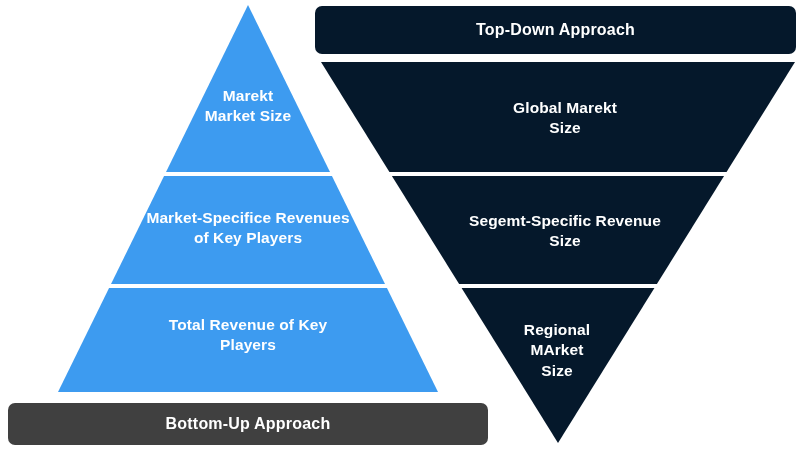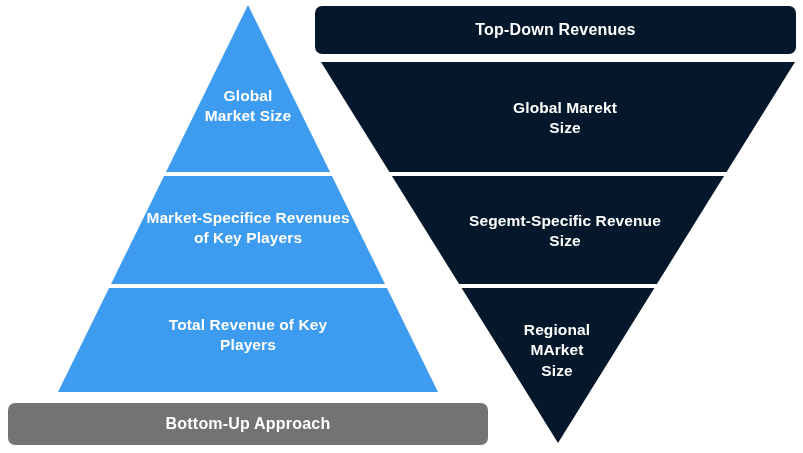--- a/index.html
+++ b/index.html
@@ -103,35 +103,35 @@
     </g>
 
     <g clip-path="url(#clip-funnel)">
       <rect x="0" y="0" width="803" height="172" fill="#05182b"></rect>
       <rect x="0" y="176" width="803" height="108" fill="#05182b"></rect>
       <rect x="0" y="288" width="803" height="160" fill="#05182b"></rect>
     </g>
   </svg>
 
   <div class="banner" id="top-down-banner" style="background:#05182b;">
-    <span>Top-Down Revenues</span>
+    <span>Top-Down Approach</span>
   </div>
 
-  <div class="label" id="pyr-label-0">Global
+  <div class="label" id="pyr-label-0">Marekt
 Market Size</div>
   <div class="label" id="pyr-label-2">Total Revenue of Key
 Players</div>
   <div class="label" id="pyr-label-1">Market-Specifice Revenues
 of Key Players</div>
 
   <div class="label" id="fun-label-0">Global Marekt
 Size</div>
   <div class="label" id="fun-label-1">Segemt-Specific Revenue
 Size</div>
   <div class="label" id="fun-label-2">Regional
 MArket
 Size</div>
 
-  <div class="banner" id="bottom-up-banner" style="background:#737373;">
+  <div class="banner" id="bottom-up-banner" style="background:#404040;">
     <span>Bottom-Up Approach</span>
   </div>
 
 </div>
 
 </body></html>

